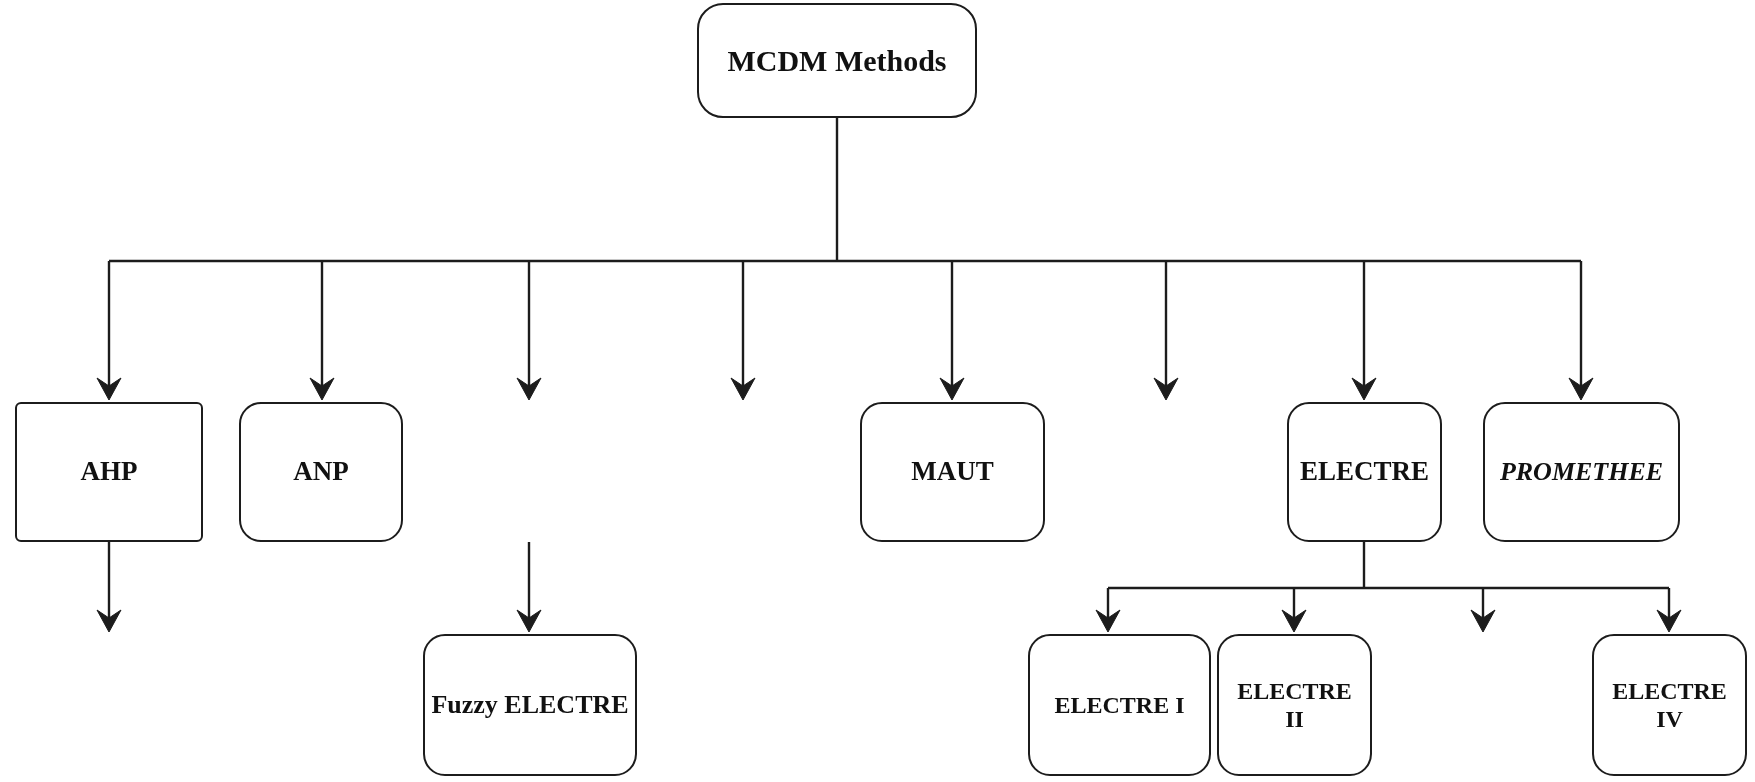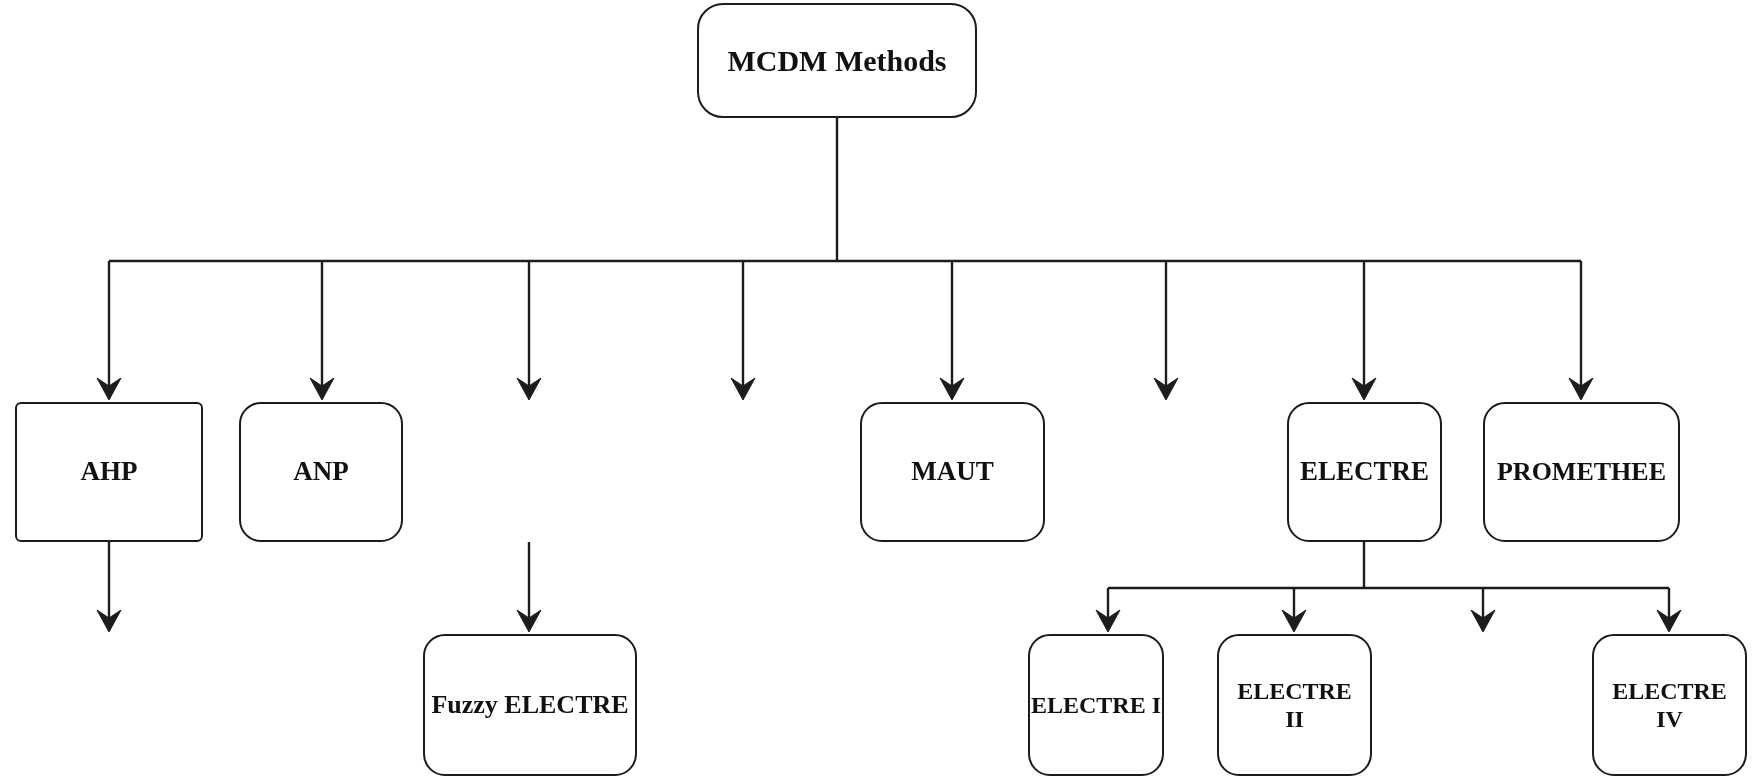--- a/index.html
+++ b/index.html
@@ -107,22 +107,22 @@
       <path d="M1669 632 L1657 610 L1669 618 L1681 610 Z"></path>
     </g>
   </svg>
 
   <div class="node root-node" style="left:697px; top:3px; width:280px; height:115px;">MCDM Methods</div>
 
   <div class="node l2-node" style="left:15px; width:188px;border-radius:6px;">AHP</div>
   <div class="node l2-node" style="left:239px; width:164px;">ANP</div>
   <div class="node l2-node" style="left:860px; width:185px;">MAUT</div>
   <div class="node l2-node" style="left:1287px; width:155px;">ELECTRE</div>
-  <div class="node l2-node" style="left:1483px; width:197px; font-size:26px;">PROMETHEE</div>
+  <div class="node l2-node" style="left:1483px; width:197px; font-size:26px;font-style:italic;">PROMETHEE</div>
 
   <div class="node l3-node" style="left:423px; width:214px;">Fuzzy ELECTRE</div>
-  <div class="node l3-node electre-child nowrap" style="left:1028px; width:136px;">ELECTRE I</div>
+  <div class="node l3-node electre-child nowrap" style="left:1028px; width:183px;">ELECTRE I</div>
   <div class="node l3-node electre-child" style="left:1217px; width:155px;">ELECTRE
 II</div>
   <div class="node l3-node electre-child" style="left:1592px; width:155px;">ELECTRE
 IV</div>
 
 </div>
 
 </body></html>

